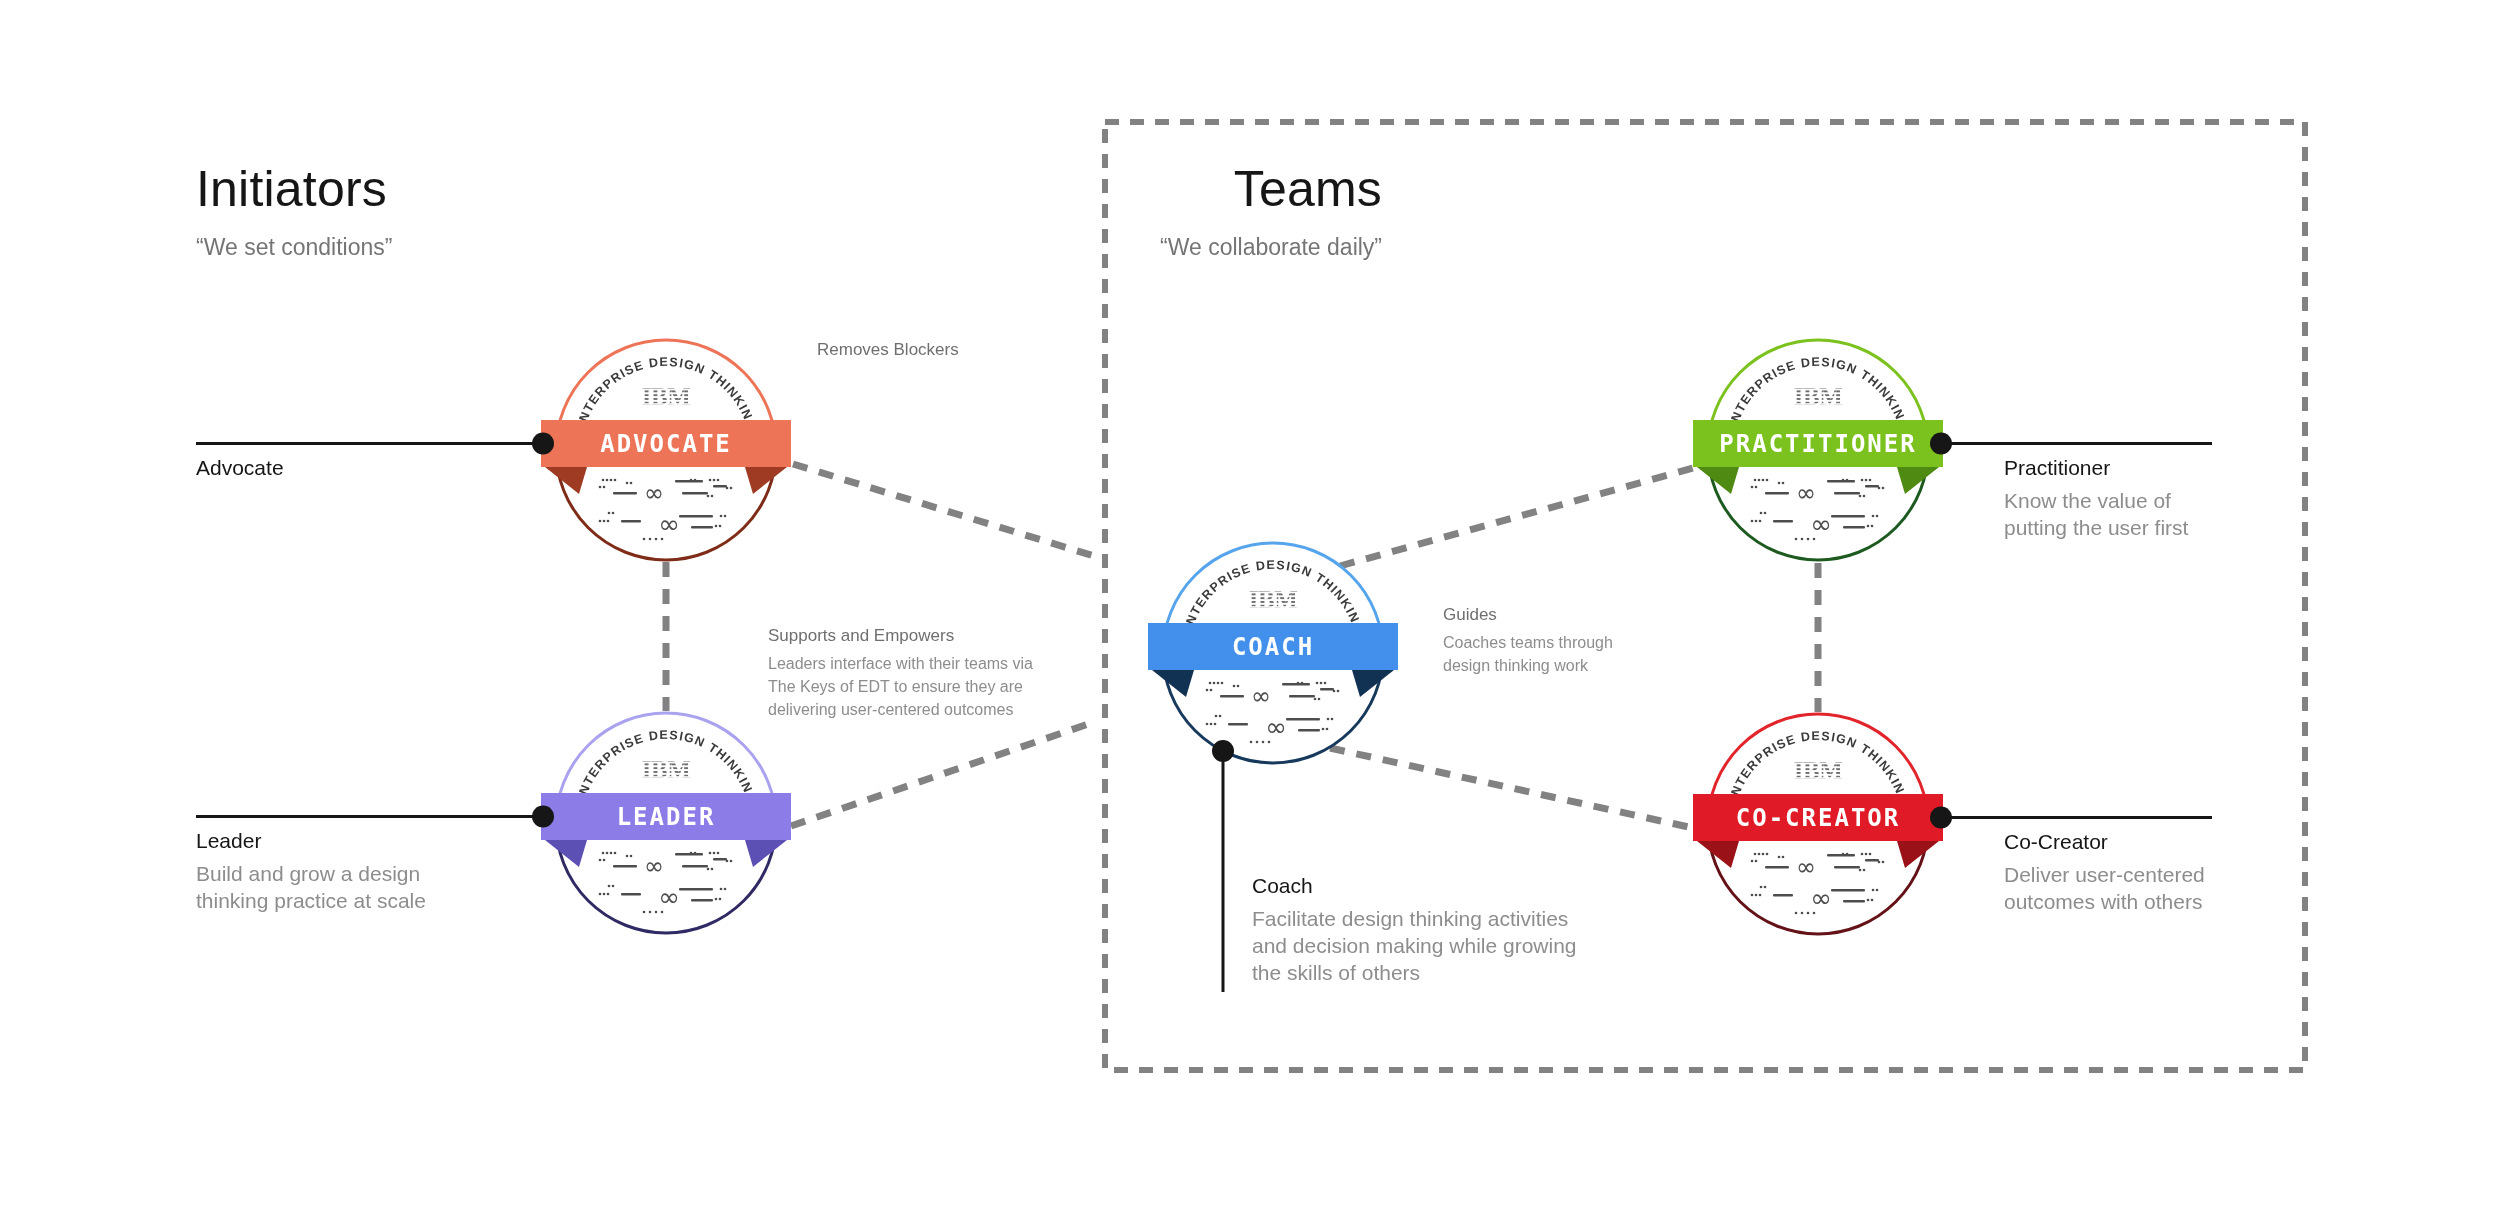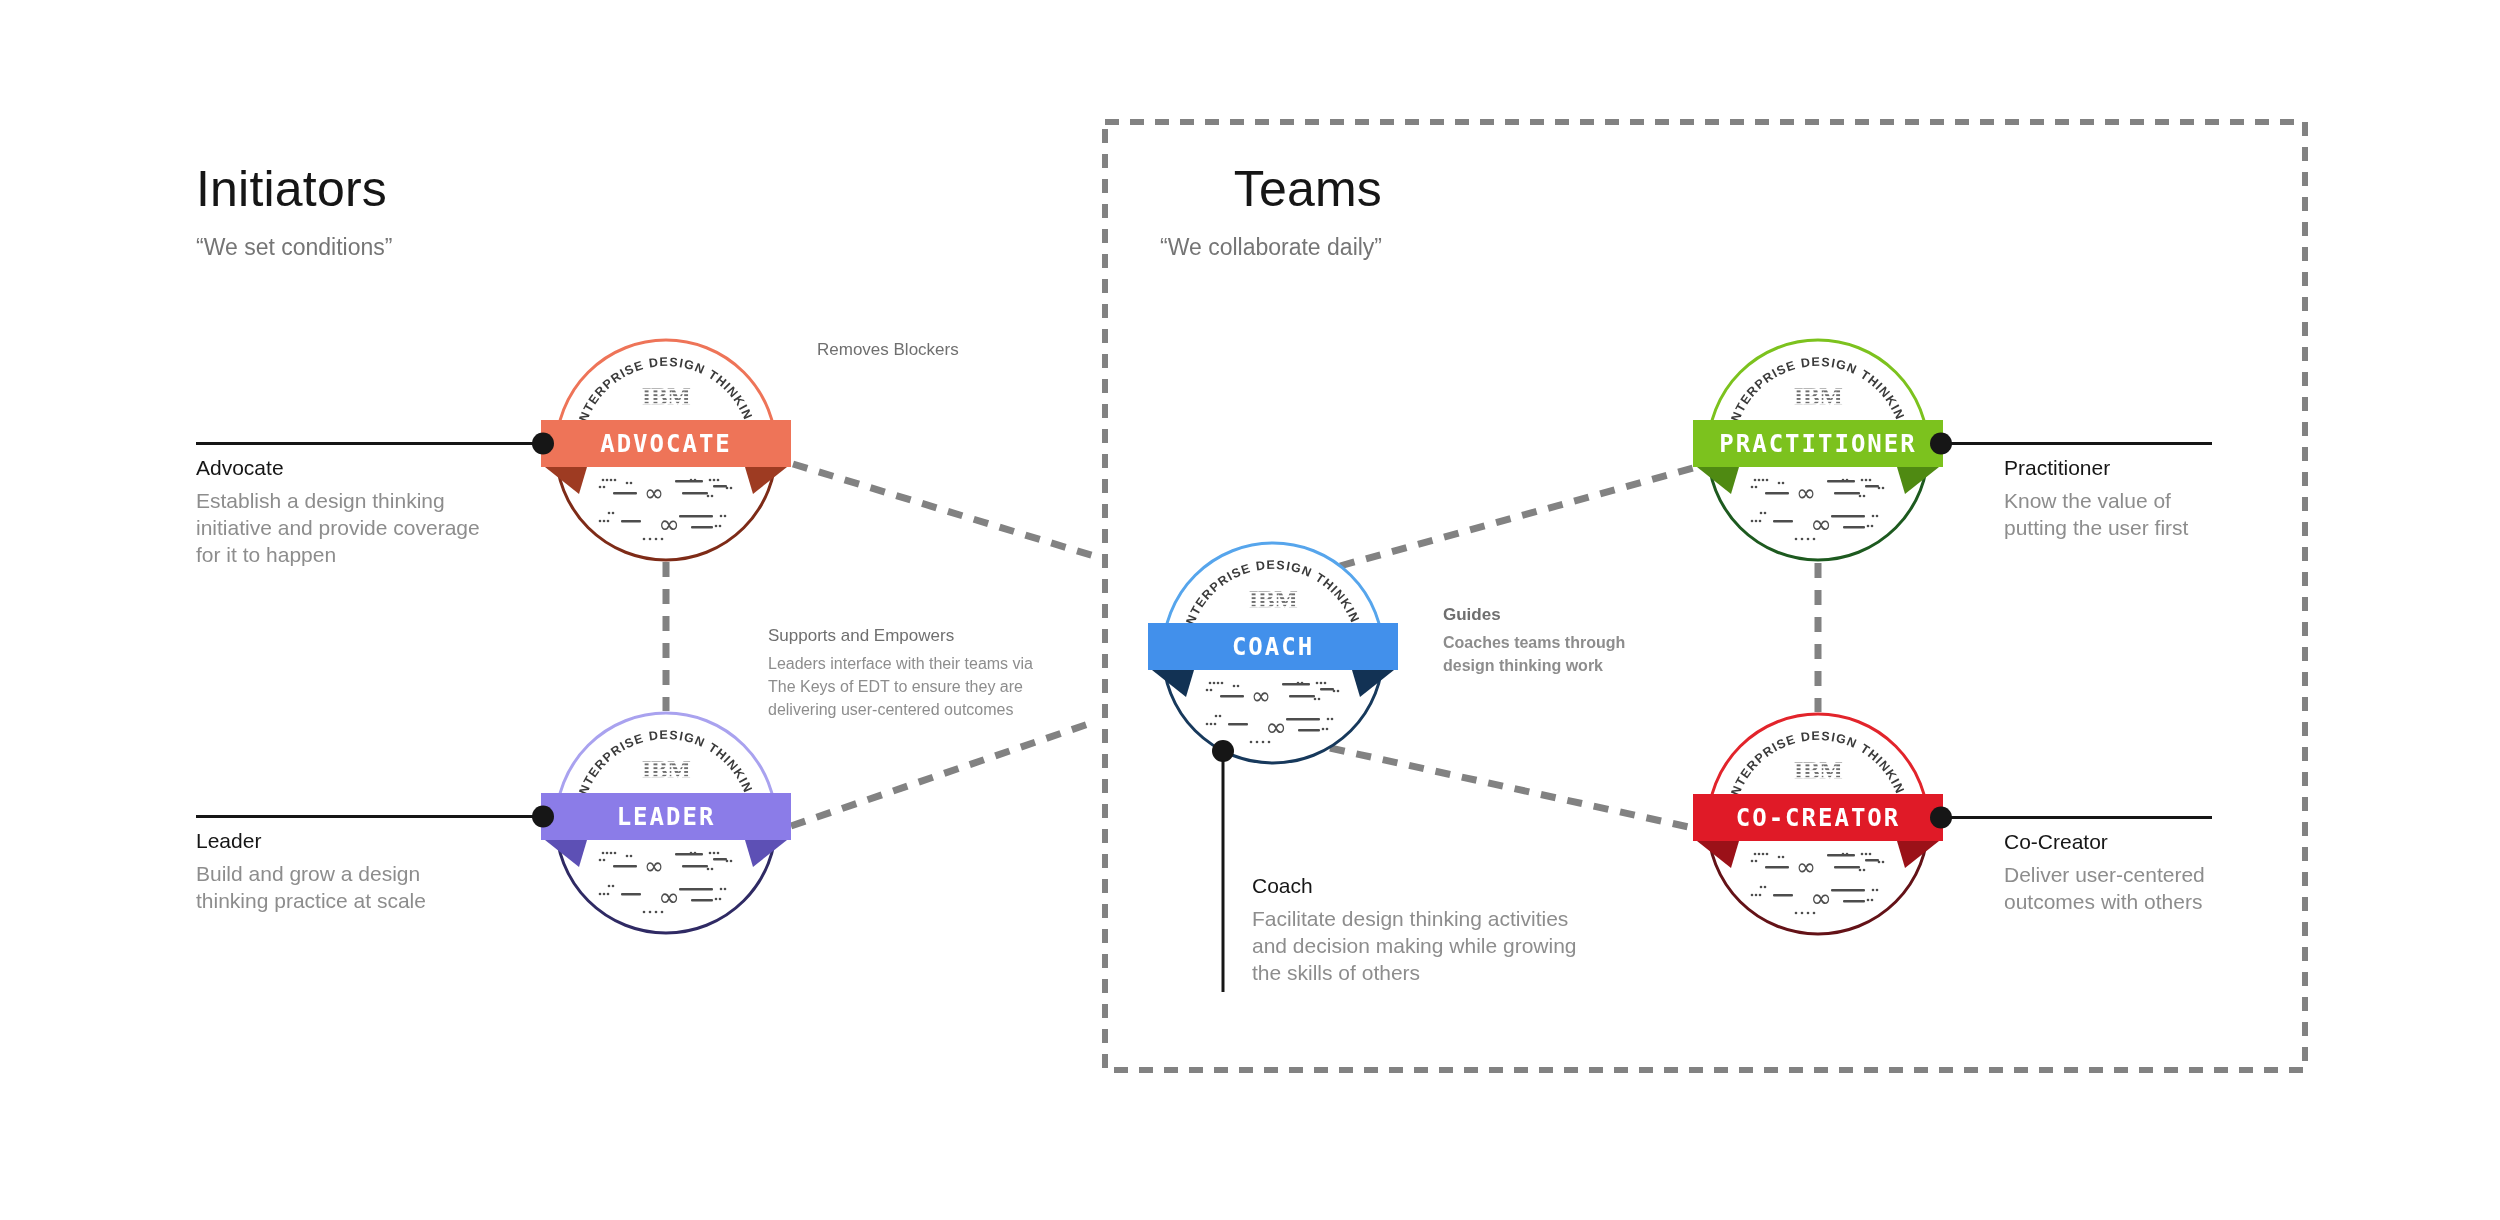--- a/index.html
+++ b/index.html
@@ -435,23 +435,20 @@
       <circle cx="103" cy="209" r="1.3"></circle>
         <circle cx="109" cy="209" r="1.3"></circle>
       <circle cx="115" cy="209" r="1.3"></circle>
         <circle cx="121" cy="209" r="1.3"></circle>
     </g>
   </svg>
 </div>
 
 <div class="role-label" style="left:196px; top:454px; width:320px;">
   <div class="role-name">Advocate</div>
-  <div class="role-desc">Establish a design thinking
-initiative and provide coverage
-for it to happen</div>
 </div>
 <div class="role-label" style="left:196px; top:827px; width:300px;">
   <div class="role-name">Leader</div>
   <div class="role-desc">Build and grow a design
 thinking practice at scale</div>
 </div>
 <div class="role-label" style="left:1252px; top:872px; width:400px;">
   <div class="role-name">Coach</div>
   <div class="role-desc">Facilitate design thinking activities
 and decision making while growing
@@ -470,21 +467,21 @@
 
 <div class="annotation" style="left:817px; top:339px; width:280px;">
   <div class="ann-heading">Removes Blockers</div>
 </div>
 <div class="annotation" style="left:757px; top:625px; width:300px;margin-left:11px;">
   <div class="ann-heading">Supports and Empowers</div>
   <div class="ann-body">Leaders interface with their teams via
 The Keys of EDT to ensure they are
 delivering user-centered outcomes</div>
 </div>
-<div class="annotation" style="left:1443px; top:604px; width:240px;font-weight:bold;">
+<div class="annotation" style="left:1443px; top:604px; width:240px;">
   <div class="ann-heading">Guides</div>
   <div class="ann-body">Coaches teams through
 design thinking work</div>
 </div>
 
 <svg class="overlay over">
   <circle class="dot" cx="543" cy="443.5" r="11"></circle>
   <circle class="dot" cx="543" cy="816.5" r="11"></circle>
   <circle class="dot" cx="1941" cy="443.5" r="11"></circle>
   <circle class="dot" cx="1941" cy="817.5" r="11"></circle>

